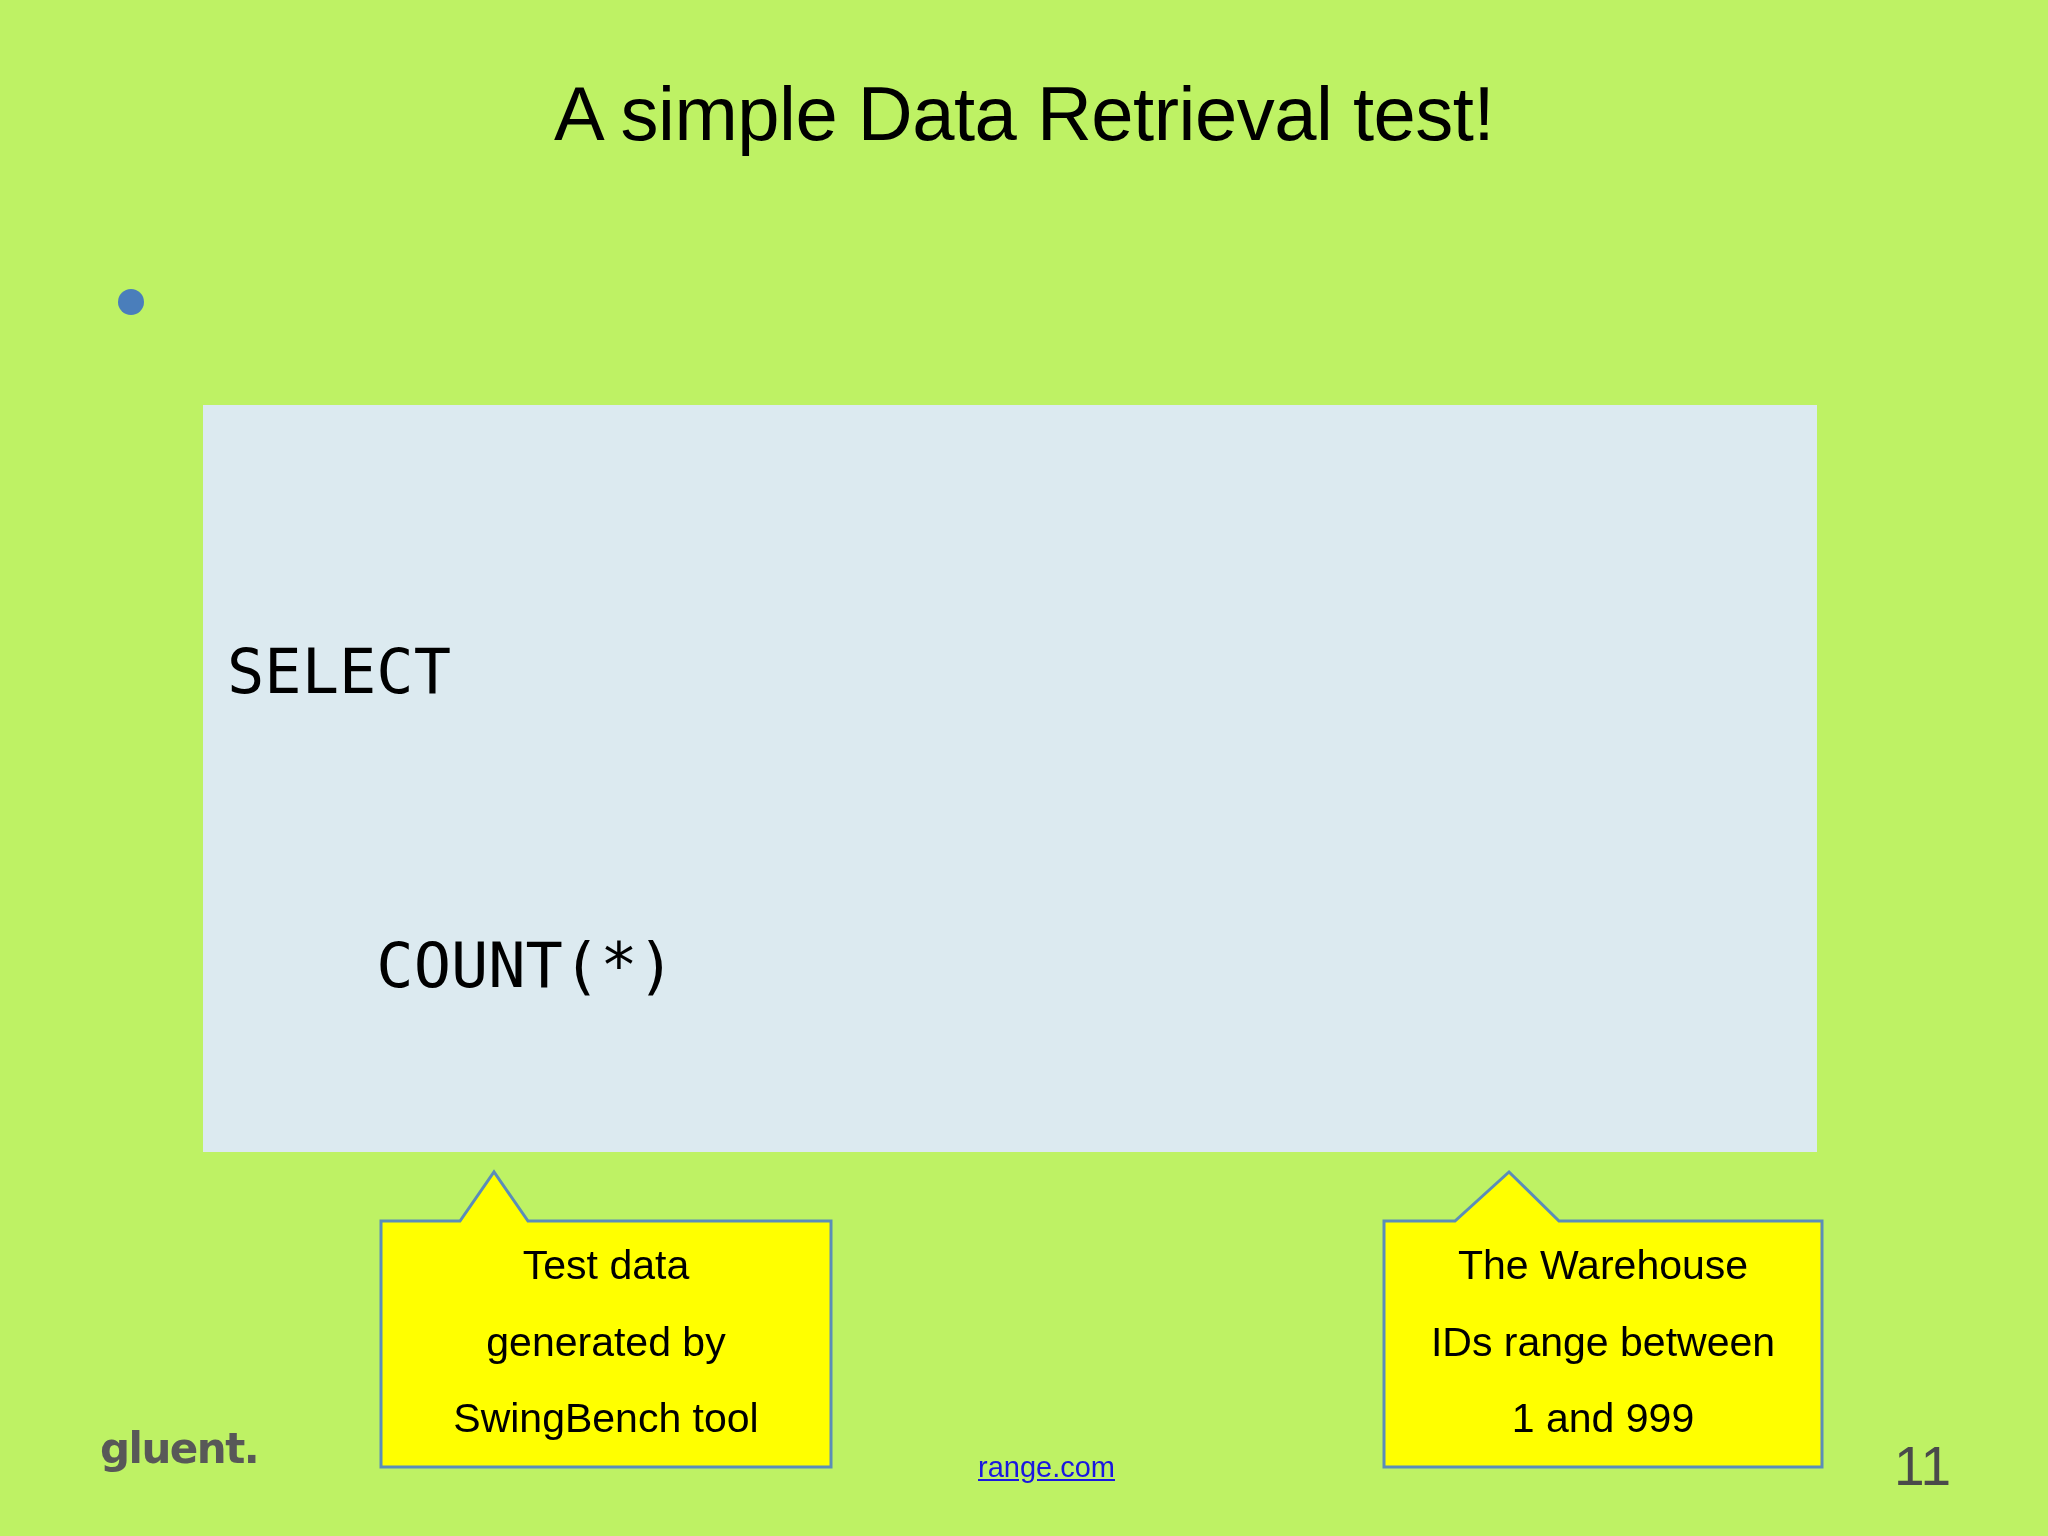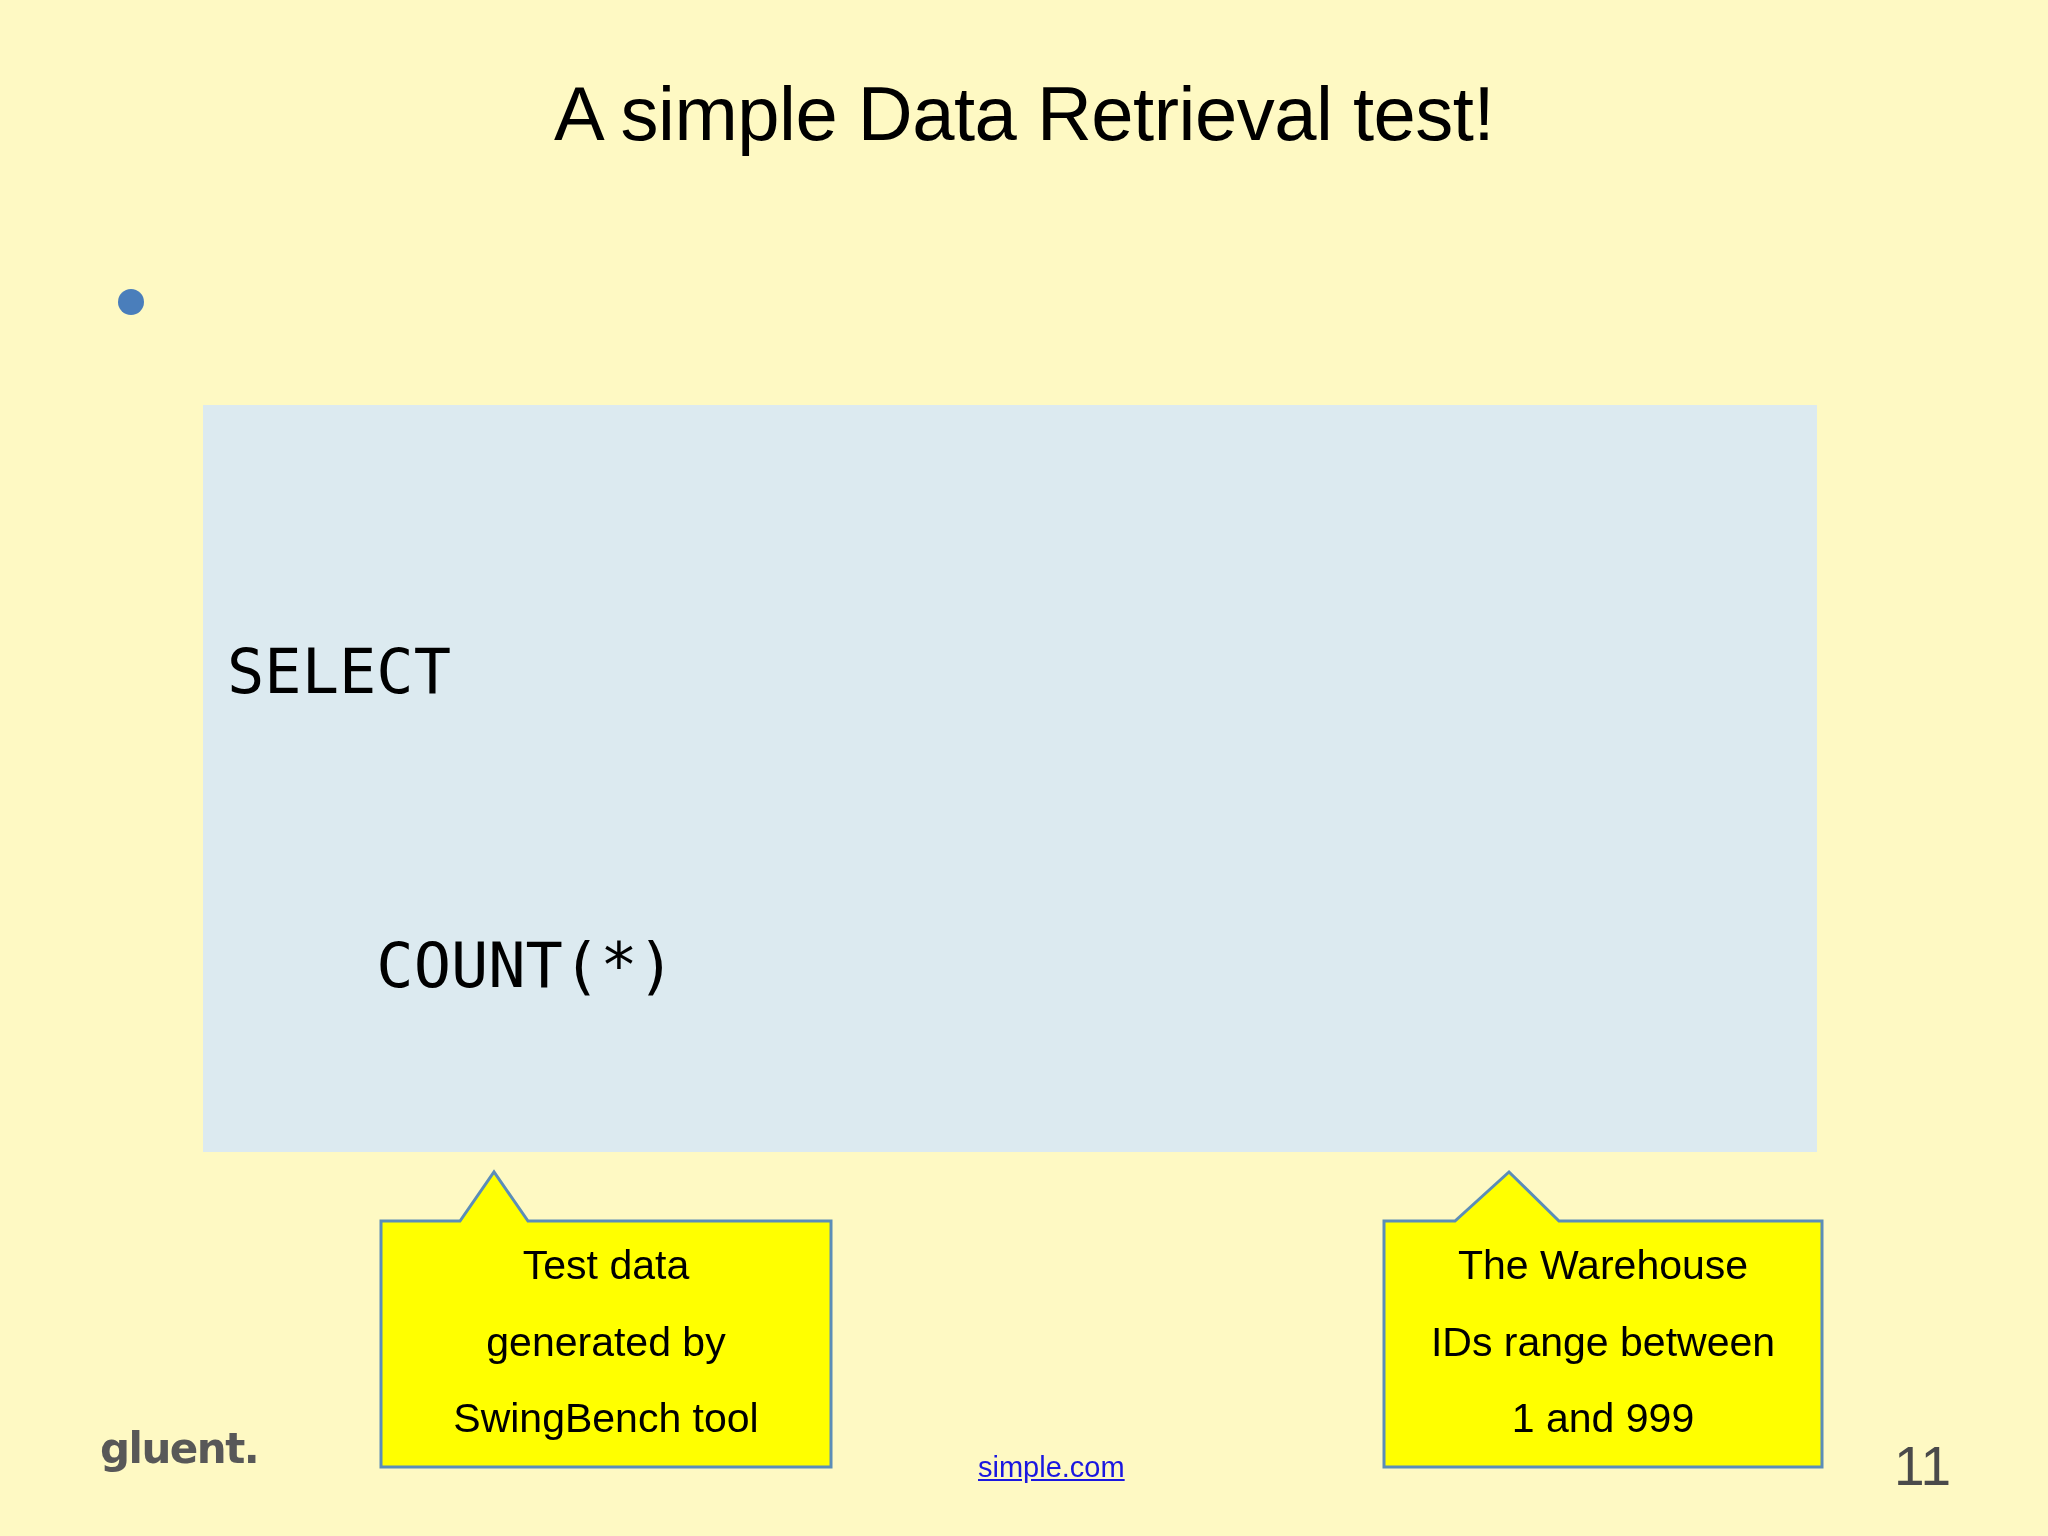--- a/index.html
+++ b/index.html
@@ -11,21 +11,21 @@
     width: 2048px;
     height: 1536px;
     position: relative;
     overflow: hidden;
     font-family: "Liberation Sans", sans-serif;
     -webkit-font-smoothing: antialiased;
   }
   .slide {
     position: absolute;
     inset: 0;
-    background: #fef9c3;
+    background: #bef264;
   }
 
   
   .slide-title {
     position: absolute;
     left: 0;
     top: 72px;
     width: 2048px;
     text-align: center;
     font-family: "Liberation Sans", sans-serif;
@@ -187,16 +187,16 @@
       <polygon points="1,53 72,53 126,4 176,53 439,53 439,299 1,299" fill="#ffff00" stroke="#5b8db8" stroke-width="3"></polygon>
     </svg>
     <div class="callout-text">
       <span>The Warehouse</span>
       <span>IDs range between</span>
       <span>1 and 999</span>
     </div>
   </div>
 
   <div class="logo">gluent.</div>
-  <div class="footer-link">simple.com</div>
+  <div class="footer-link">range.com</div>
   <div class="page-number">11</div>
 
 </div>
 
 </body></html>

